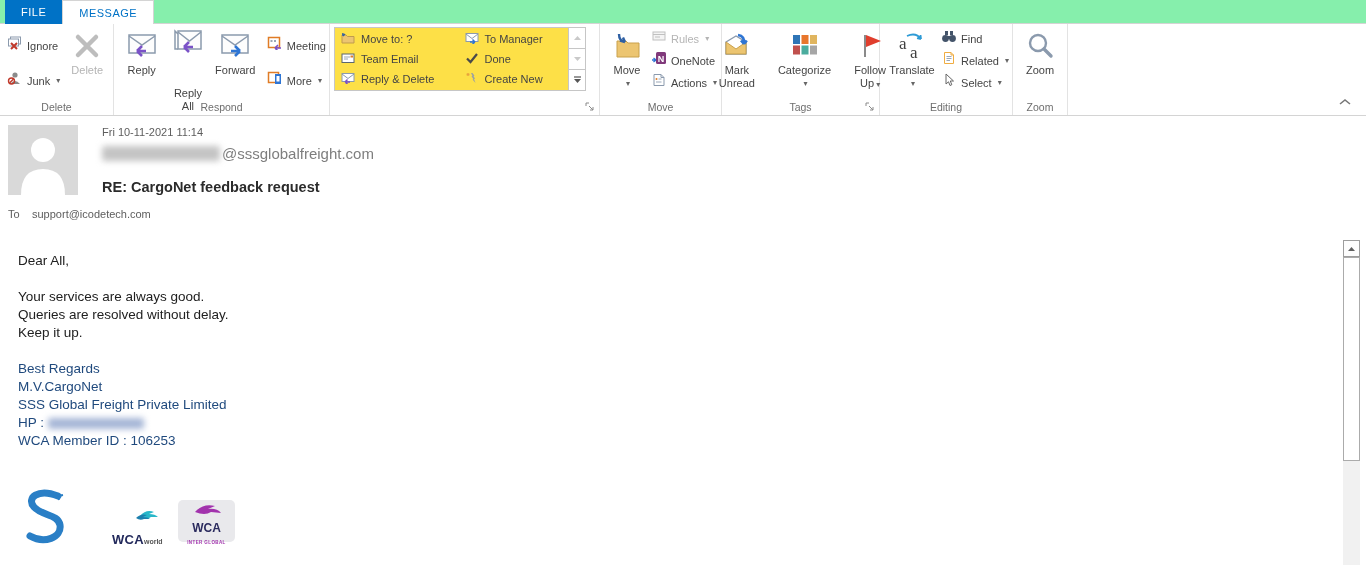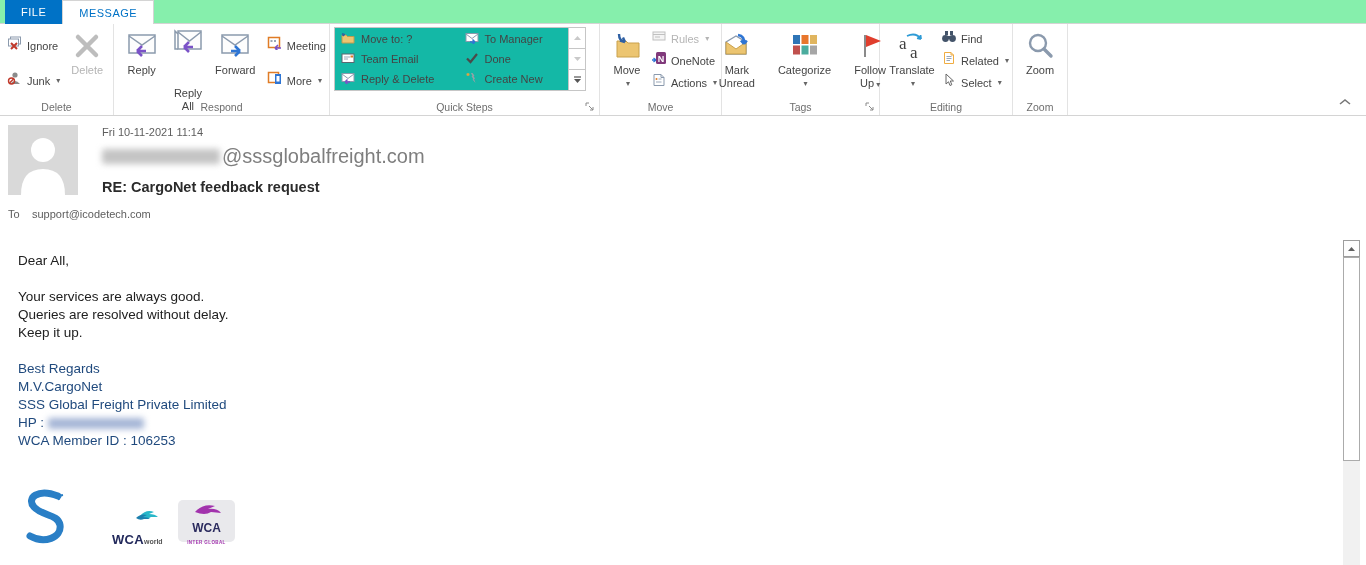--- a/index.html
+++ b/index.html
@@ -28,36 +28,36 @@
     text-align:center; line-height:13px; cursor:default; }
   .btn-lg .ic { height:36px; display:flex; align-items:center; justify-content:center; }
   .btn-sm { display:flex; align-items:center; height:22px; padding:0 3px; gap:4px;
     white-space:nowrap; line-height:22px; }
   .smcol { display:flex; flex-direction:column; justify-content:flex-start; padding-top:2px; }
   .dd { font-size:8px; color:#666; margin-left:2px; }
   .disabled, .disabled .dd { color:#b4b4b4; }
 
   
   .qs-box { position:absolute; left:4px; top:3px; width:252px; height:64px;
-    border:1px solid #c6c6c6; background:#14b8a6; display:flex; }
+    border:1px solid #c6c6c6; background:#fde047; display:flex; }
   .qs-col { display:flex; flex-direction:column; padding:1px 0; }
   .qs-col1 { width:124px; }
   .qs-col2 { width:110px; }
   .qs-item { display:flex; align-items:center; gap:6px; height:20px; padding-left:6px;
     font-size:11px; color:#444; white-space:nowrap; }
   .qs-scroll { width:17px; border-left:1px solid #c6c6c6; display:flex; flex-direction:column; }
   .qs-sbtn { flex:1; border-bottom:1px solid #c6c6c6; display:flex; align-items:center;
     justify-content:center; background:#fff; }
   .qs-sbtn:last-child { border-bottom:none; }
 
   
   .msg-header { position:absolute; top:117px; left:0; right:0; height:115px; background:#fff; }
   .avatar { position:absolute; left:8px; top:8px; width:70px; height:70px; background:#d9d9d9; }
   .hdr-date { position:absolute; left:102px; top:9px; font-size:11px; color:#5d5d5d; }
-  .hdr-sender { position:absolute; left:102px; top:28px; font-size:20px; color:#7e7e7e;
+  .hdr-sender { position:absolute; left:102px; top:28px; font-size:15px; color:#7e7e7e;
     display:flex; align-items:center; }
   .blur-block { display:inline-block; border-radius:2px; filter:blur(3px); }
   .sender-blur { width:118px; height:15px; background:#c4c4c4; margin-right:2px; }
   .phone-blur { width:96px; height:11px; background:#a5b5d6; margin-left:4px; }
   .hdr-subject { position:absolute; left:102px; top:62px; font-size:14.5px; font-weight:bold; color:#2b2b2b; }
   .hdr-to { position:absolute; left:8px; top:91px; font-size:11px; color:#5d5d5d; }
   .hdr-to-addr { position:absolute; left:32px; top:91px; font-size:11px; color:#5d5d5d; }
 
   
   .msg-body { position:absolute; top:232px; left:0; right:0; bottom:0; background:#fff;
@@ -249,21 +249,20 @@
               </svg>
             </div>
           <div class="qs-sbtn">
               <svg width="9" height="8" viewBox="0 0 9 8">
                 <path d="M1,1 h7" stroke="#555" stroke-width="1.2"></path>
                 <path d="M1,3 L4.5,7 L8,3 z" fill="#555"></path>
               </svg>
             </div>
         </div>
       </div>
-      <div class="rgroup-label">Quick Steps</div>
       <span class="launcher"><svg width="10" height="10" viewBox="0 0 10 10">
             <path d="M1,4 V1 H4" fill="none" stroke="#8a8a8a"></path>
             <path d="M4,4 L8,8 M8,8 v-3 M8,8 h-3" stroke="#8a8a8a" fill="none"></path>
           </svg></span>
     </div>
 
     <div class="rgroup" style="left:600px;width:122px;">
       <div class="gbody" style="padding-left:6px;">
         <div class="btn-lg" style="width:42px;">
           <span class="ic">

